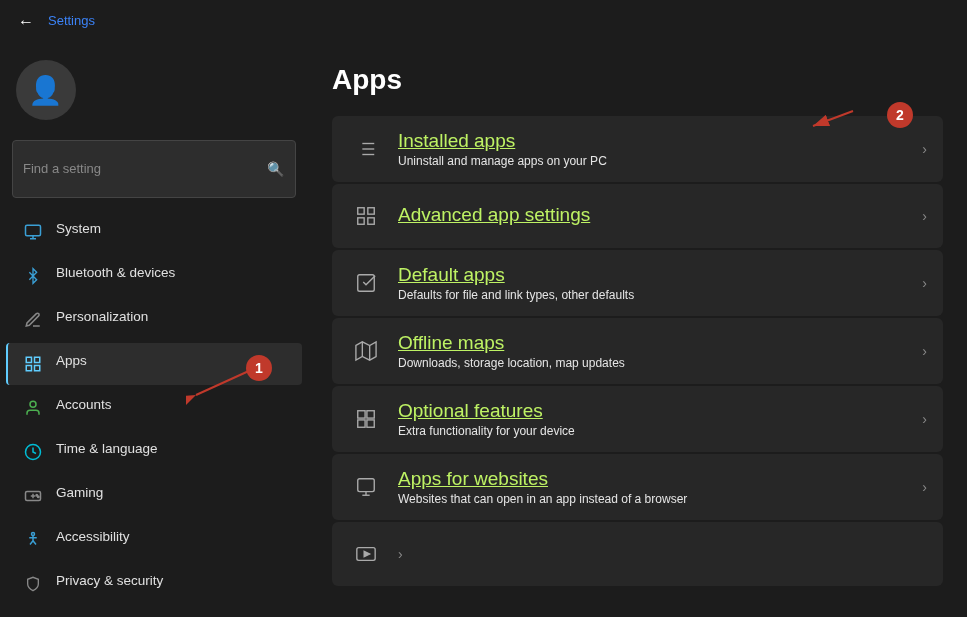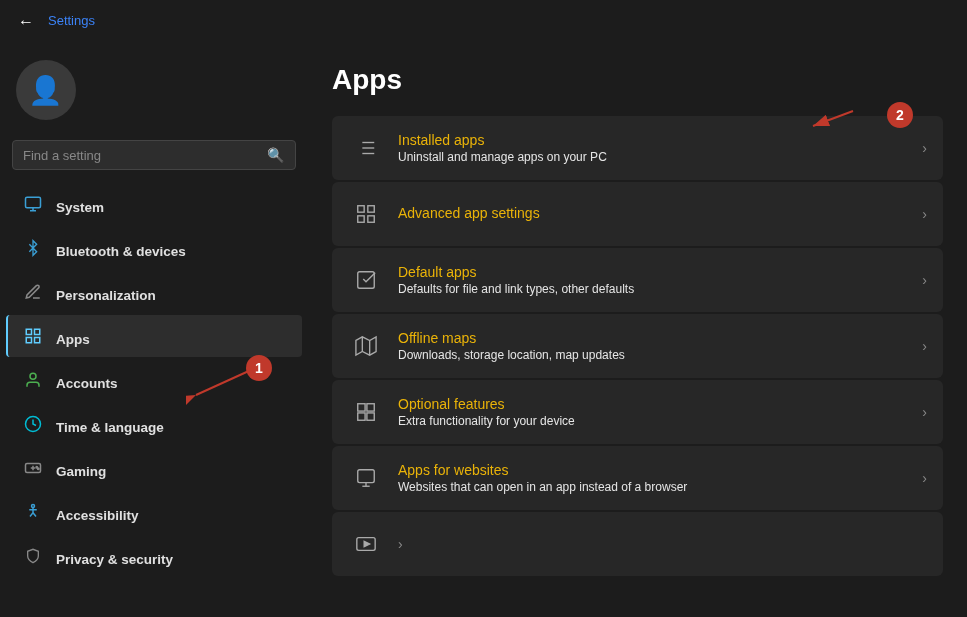--- a/index.html
+++ b/index.html
@@ -72,52 +72,51 @@
       align-items: center;
       justify-content: center;
       color: #aaa;
       font-size: 28px;
     }
 
     
     .search-box {
       margin: 0 12px 12px 12px;
       display: flex;
-      align-items: flex-end;
+      align-items: flex-start;
       background: #2d2d2d;
       border: 1px solid #444;
       border-radius: 4px;
-      padding: 6px 10px;
+      padding: 20px 10px;
       cursor: text;
     }
     .search-input {
       background: transparent;
       border: none;
       outline: none;
       color: #ccc;
       font-size: 13px;
       flex: 1;
     }
     .search-input::placeholder { color: #888; }
     .search-icon-btn {
       color: #aaa;
       font-size: 14px;
       cursor: pointer;
     }
 
     
     .nav-item {
       display: flex;
-      align-items: flex-end;
+      align-items: flex-start;
       padding: 10px 16px;
       cursor: pointer;
       border-radius: 4px;
       margin: 1px 6px;
       position: relative;
-      font-weight: bold;
     }
     .nav-item.active {
       background: #2d2d2d;
       border-left: 2px solid #60cdff;
       padding-left: 14px;
     }
     .nav-icon {
       width: 22px;
       height: 22px;
       margin-right: 12px;
@@ -167,23 +166,24 @@
       display: flex;
       align-items: center;
       justify-content: center;
       margin-right: 14px;
       flex-shrink: 0;
       font-size: 20px;
       color: #c0c0c0;
     }
     .setting-text { flex: 1; }
     .setting-title {
-      font-size: 14px;
-      color: #eab308;
+      font-size: 19px;
+      color: #bef264;
       margin-bottom: 2px;
+      text-decoration: underline;
     }
     .setting-desc {
       font-size: 12px;
       color: #e5e5e5;
     }
     .setting-chevron {
       color: #888;
       font-size: 14px;
     }
 

